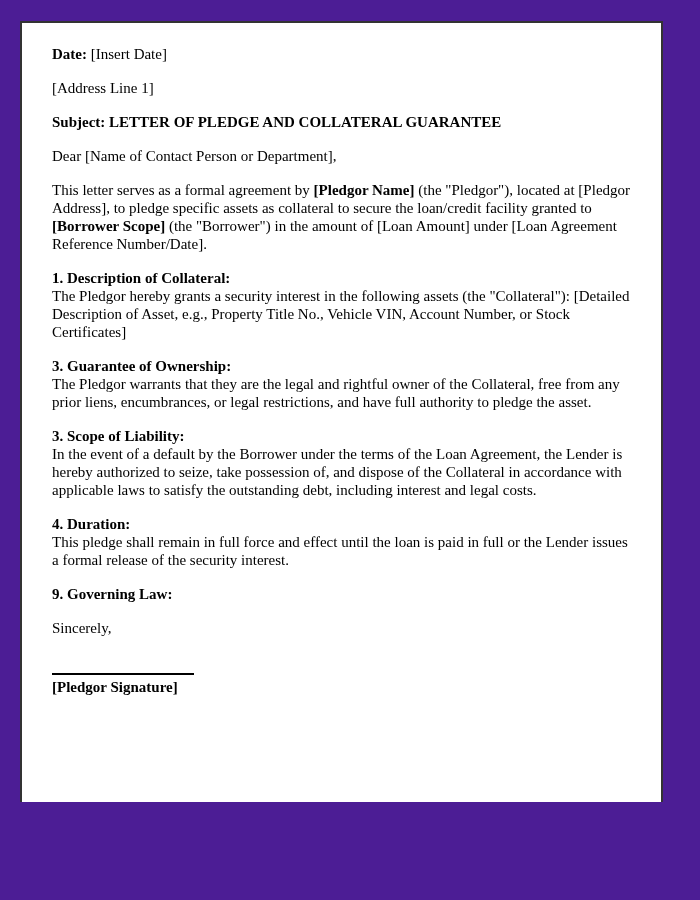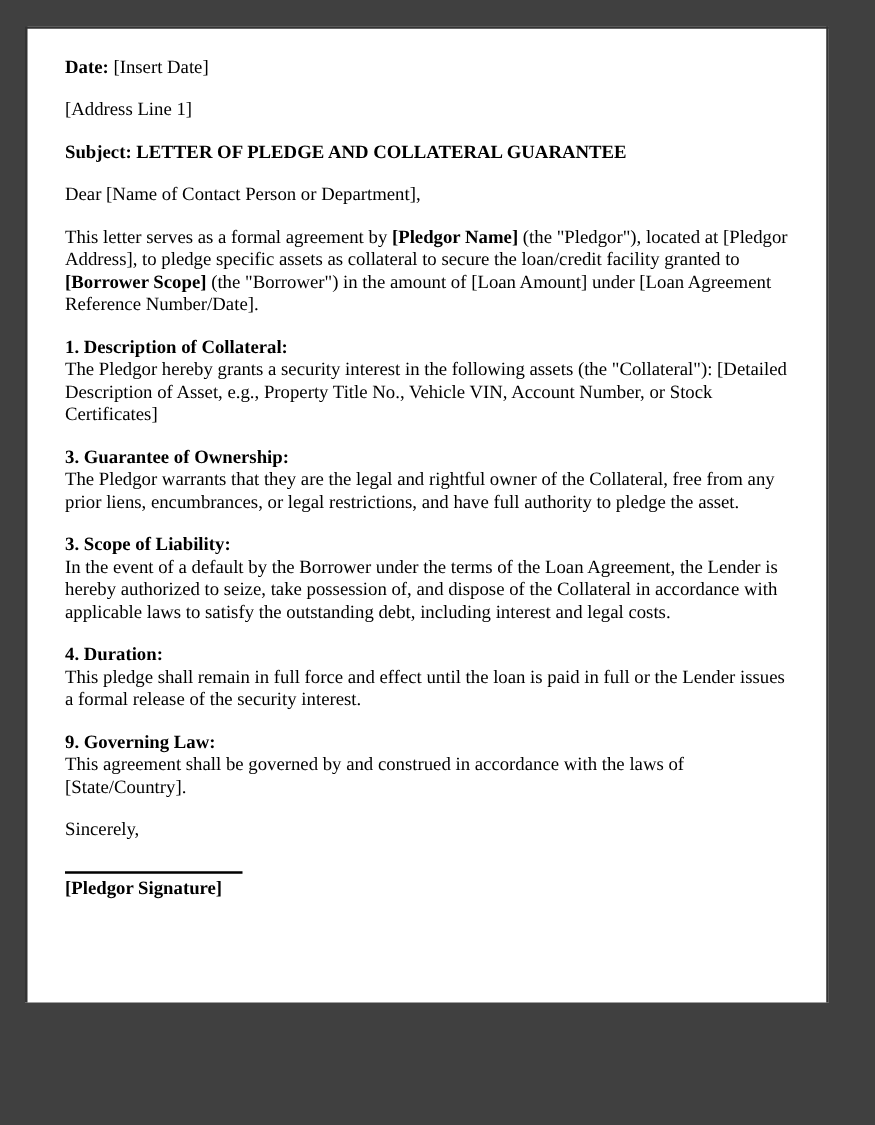--- a/index.html
+++ b/index.html
@@ -7,21 +7,21 @@
     padding: 0;
     background: #ffffff;
     width: 700px;
     height: 900px;
     overflow: hidden;
   }
   .canvas {
     position: relative;
     width: 700px;
     height: 900px;
-    background: #404040;
+    background: #4c1d95;
   }
   .doc {
     position: absolute;
     left: 20px;
     top: 21px;
     width: 643px;
     height: 781px;
     box-sizing: border-box;
     border: 2px solid #333333;
     border-bottom: none;
@@ -29,21 +29,21 @@
     overflow: hidden;
     background: #ffffff;
     color: #000000;
     font-family: "Liberation Serif", "DejaVu Serif", serif;
     font-size: 15px;
     line-height: 18px;
   }
   .block { margin: 0 0 16px 0; }
   .block:last-child { margin-bottom: 0; }
   b { font-weight: bold; }
-  .sig-block { margin-top: 24px; }
+  .sig-block { margin-top: 36px; }
   .sig-line {
     width: 142px;
     height: 0;
     border-top: 2px solid #000000;
     margin-bottom: 3px;
   }
   .sig-label { font-weight: bold; }
 </style>
 </head>
 <body>
@@ -83,21 +83,20 @@
       <div>In the event of a default by the Borrower under the terms of the Loan Agreement, the Lender is hereby authorized to seize, take possession of, and dispose of the Collateral in accordance with applicable laws to satisfy the outstanding debt, including interest and legal costs.</div>
     </div>
 
     <div class="block">
       <div><b>4. Duration:</b></div>
       <div>This pledge shall remain in full force and effect until the loan is paid in full or the Lender issues a formal release of the security interest.</div>
     </div>
 
     <div class="block">
       <div><b>9. Governing Law:</b></div>
-      <div>This agreement shall be governed by and construed in accordance with the laws of [State/Country].</div>
     </div>
 
     <div class="block">Sincerely,</div>
 
     <div class="sig-block">
       <div class="sig-line"></div>
       <div class="sig-label">[Pledgor Signature]</div>
     </div>
 
   </div>

